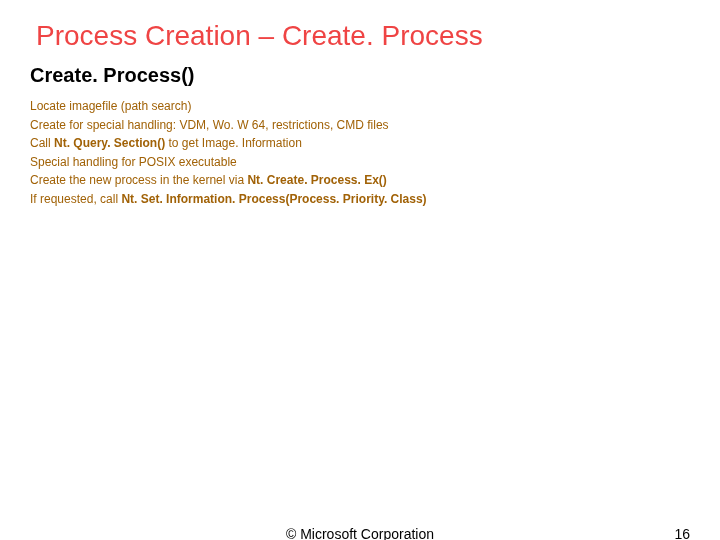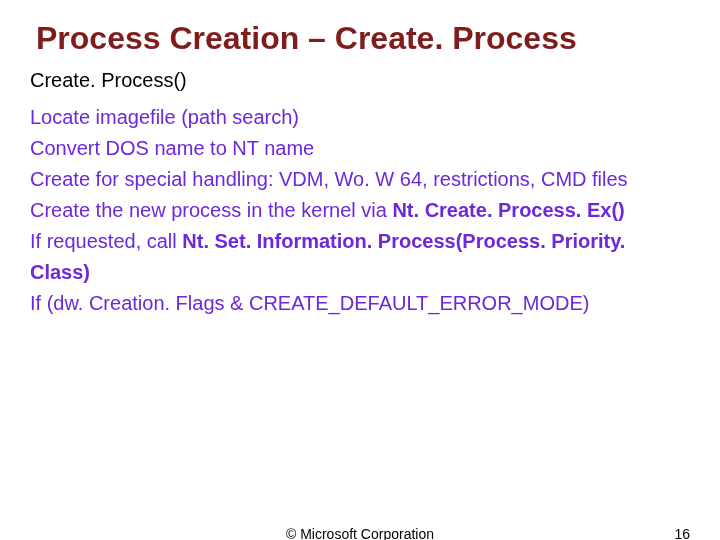--- a/index.html
+++ b/index.html
@@ -15,36 +15,36 @@
       position: relative;
       overflow: hidden;
     }
     .slide {
       width: 100%;
       height: 100%;
       padding: 20px 30px 40px 30px;
       position: relative;
     }
     .title {
-      font-size: 32px;
-      font-weight: bold;
-      color: #7f1d1d;
+      font-size: 28px;
+      font-weight: normal;
+      color: #ef4444;
       margin-bottom: 12px;
       margin-left: 6px;
     }
     .subtitle {
       font-size: 20px;
-      font-weight: normal;
+      font-weight: bold;
       color: #000;
       margin-bottom: 10px;
     }
     .body-content {
-      font-size: 20px;
+      font-size: 12px;
       line-height: 1.55;
-      color: #6d28d9;
+      color: #a16207;
     }
     .body-line {
       display: block;
     }
     .bold {
       font-weight: bold;
     }
     .footer {
       position: absolute;
       bottom: 14px;
@@ -64,23 +64,23 @@
     }
   </style>
 </head>
 <body>
 
 <div class="slide">
   <h1 class="title">Process Creation – Create. Process</h1>
   <h2 class="subtitle">Create. Process()</h2>
   <div class="body-content" id="body-lines">
       <span class="body-line"><span>Locate imagefile (path search)</span></span>
-      <span class="body-line"><span>Convert DOS name to NT name</span></span>
       <span class="body-line"><span>Create for special handling: VDM, Wo. W 64, restrictions, CMD files</span></span>
+      <span class="body-line"><span>Call </span><span class="bold">Nt. Query. Section()</span><span> to get Image. Information</span></span>
+      <span class="body-line"><span>Special handling for POSIX executable</span></span>
       <span class="body-line"><span>Create the new process in the kernel via </span><span class="bold">Nt. Create. Process. Ex()</span></span>
       <span class="body-line"><span>If requested, call </span><span class="bold">Nt. Set. Information. Process(Process. Priority. Class)</span></span>
-      <span class="body-line"><span>If (dw. Creation. Flags &amp; CREATE_DEFAULT_ERROR_MODE)</span></span>
     </div>
   <div class="footer">
     <span class="copyright">© Microsoft Corporation</span>
     <span class="page-number">16</span>
   </div>
 </div>
 
 </body></html>

